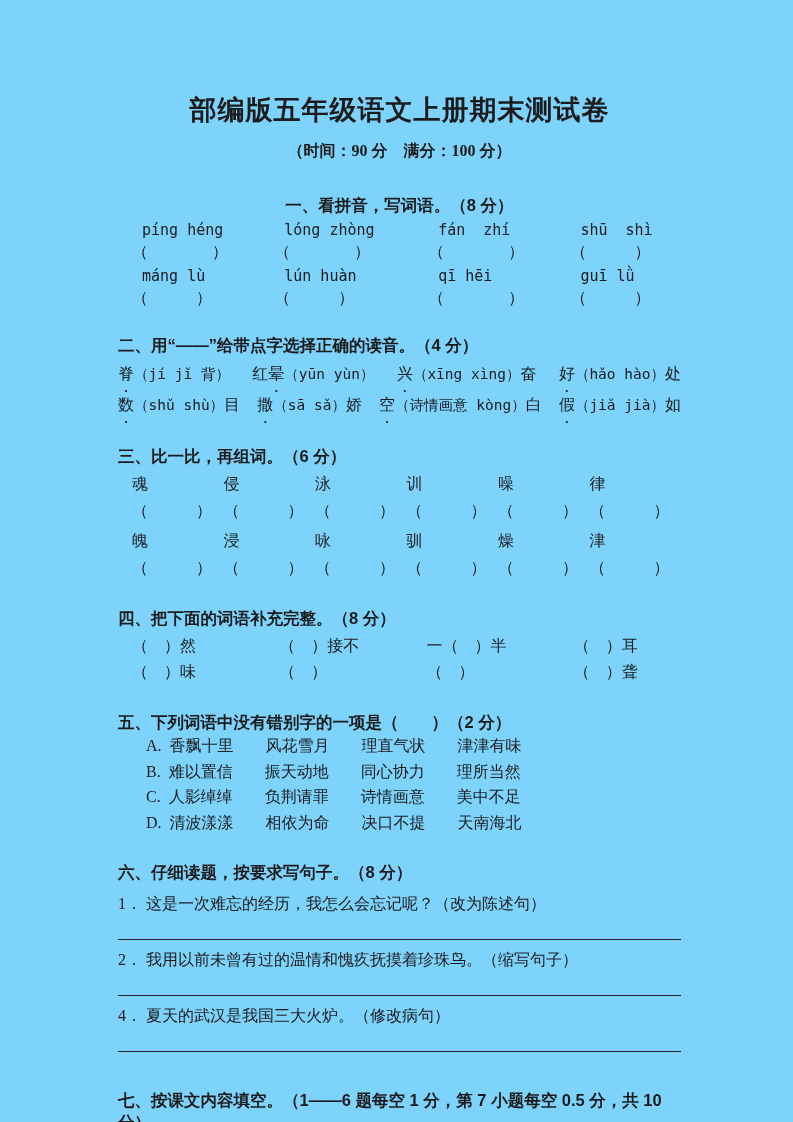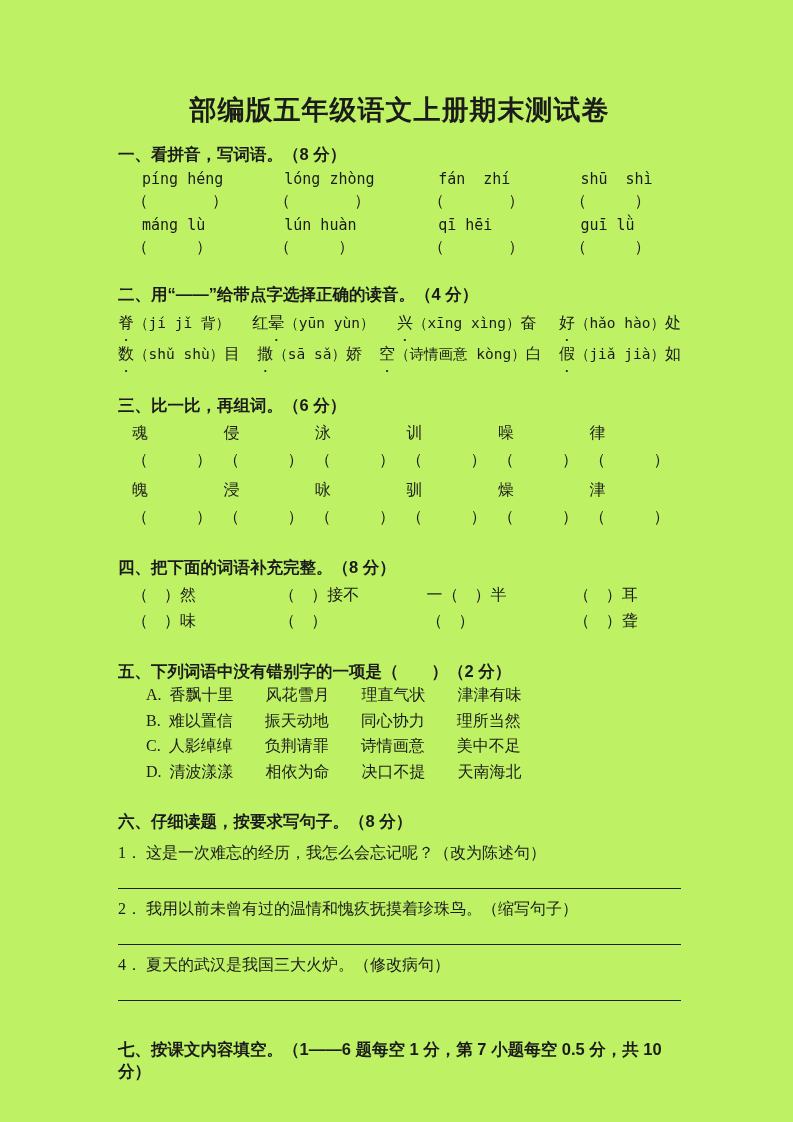--- a/index.html
+++ b/index.html
@@ -1,33 +1,33 @@
 <!DOCTYPE html>
 <html><head>
 <meta charset="utf-8">
 <style>
   html,body { margin:0; padding:0; background:#ffffff; }
   .page {
-    width:793px; height:1122px; background:#bef264; color:#1b1b1b;
+    width:793px; height:1122px; background:#7dd3fc; color:#1b1b1b;
     font-family:"Liberation Serif","DejaVu Serif",serif;
     box-sizing:border-box; padding:92px 112px 0 118px;
     position:relative; overflow:hidden;
   }
   .exam-title {
     text-align:center; font-size:27px; font-weight:700; margin:0;
     letter-spacing:1px; font-family:"Liberation Serif","DejaVu Serif",serif;
   }
   .exam-meta { text-align:center; font-size:16px; font-weight:700; margin-top:13px; }
 
   .sec-header {
     font-weight:700; font-size:16.5px;
     font-family:"Liberation Sans","DejaVu Sans",sans-serif;
     line-height:1.35;
   }
-  .mt-s1 { margin-top:15px; }
+  .mt-s1 { margin-top:32px;text-align:center; }
   .mt-sec { margin-top:26px; }
 
   
   .py-grid { display:grid; grid-template-columns:1.05fr 1.15fr 1.05fr 0.95fr; margin-top:4px; padding-left:14px;gap:20px; }
   .py-cell { display:flex; flex-direction:column; }
   .py-text { font-family:"DejaVu Sans Mono",monospace; font-size:15px; line-height:21px; padding-left:10px; white-space:pre; }
   .py-blank { font-size:16px; line-height:21px; }
 
   
   .du-row { display:flex; justify-content:space-between; font-size:16px; line-height:27px; margin-top:3px;gap:8px; }
@@ -53,20 +53,21 @@
   .q-num { margin-right:4px; }
   .ans-line { border-bottom:1.4px solid #222; height:14px; margin-top:9px; margin-bottom:5px; width:100%; }
   .s7-gap { height:32px; }
 </style>
 </head>
 <body>
 
 <div class="page">
 
   <h1 class="exam-title">部编版五年级语文上册期末测试卷</h1>
+  <div class="exam-meta">（时间：90 分　满分：100 分）</div>
 
   <div>
     <div class="sec-header mt-s1">一、看拼音，写词语。（8 分）</div>
     <div class="py-grid">
 
         <div class="py-cell">
           <span class="py-text">píng héng</span>
           <span class="py-blank">（　　　　）</span>
         </div>
 

